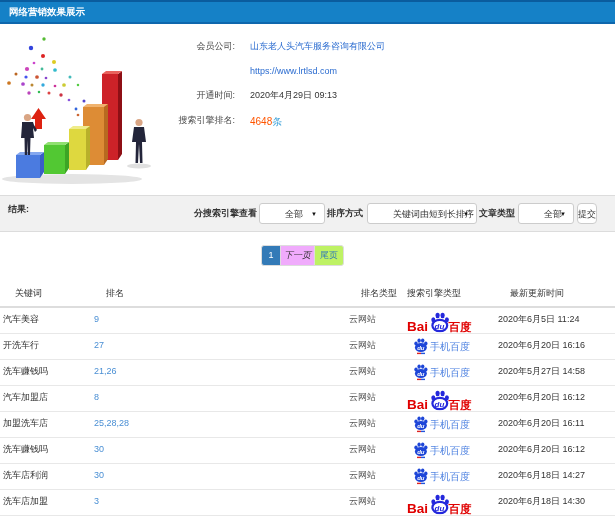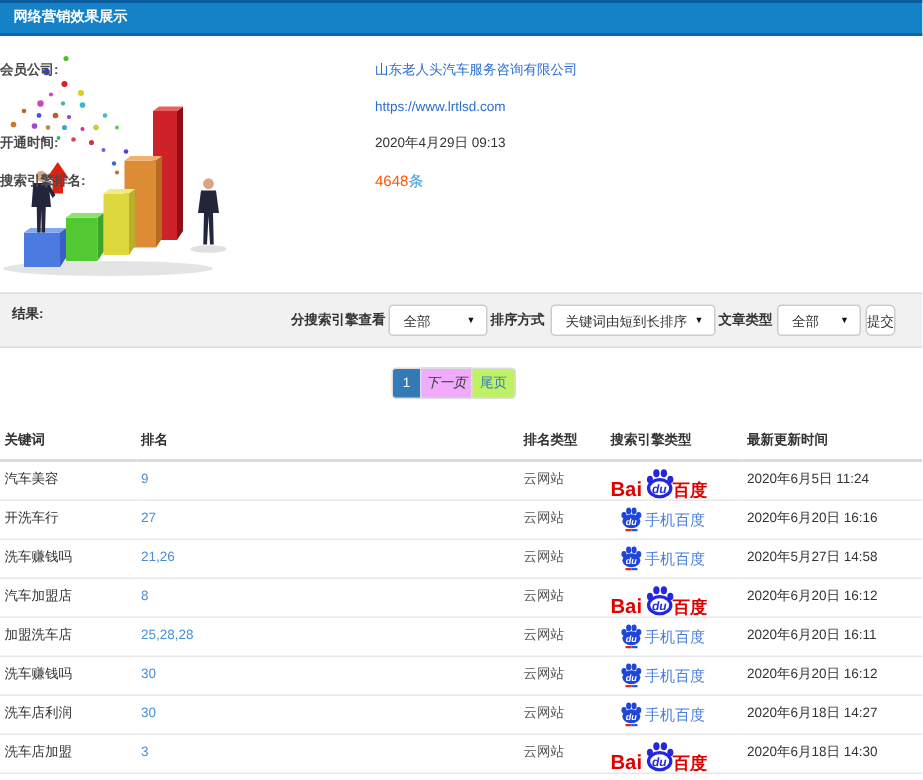--- a/index.html
+++ b/index.html
@@ -6,46 +6,46 @@
 html,body { width:615px; height:520px; background:#fff; font-family:"Liberation Sans",sans-serif; font-size:9px; color:#333; overflow:hidden; }
 #page { position:relative; width:615px; height:520px; }
 .abs { position:absolute; }
 
 
 #topbar { position:absolute; left:0; top:0; width:615px; height:24px;
   background:#1581c7; border-top:2px solid #0a5c9e; border-bottom:2px solid #0e67ad;
   color:#fff; font-weight:bold; font-size:9.5px; line-height:19px; padding-left:9px; }
 
 
-.ilabel { position:absolute; left:0; width:235px; text-align:left; font-weight:bold; color:#4a4a4a; line-height:12px; }
+.ilabel { position:absolute; left:0; width:235px; text-align:right; font-weight:normal; color:#4a4a4a; line-height:12px; }
 .ival  { position:absolute; left:250px; line-height:12px; }
 .blue  { color:#2b6cd0; }
 
 
 #band { position:absolute; left:0; top:195px; width:615px; height:37px; background:#f1f1f1;
   border-top:1px solid #dcdcdc; border-bottom:1px solid #dcdcdc; }
 #jieguo { position:absolute; left:8px; top:203px; font-weight:bold; }
 .flabel { position:absolute; top:203px; height:21px; line-height:21px; font-weight:bold; }
 .sel { position:absolute; top:203px; height:21px; background:#fff; border:1px solid #ccc; border-radius:3px;
   line-height:21px; color:#333; }
-.sel .tx { padding-left:9px; }
+.sel .tx { padding-left:25px; }
 .sel .ar { position:absolute; right:7px; top:0; line-height:21px; font-size:6px; color:#111; }
 #btn { position:absolute; left:577px; top:203px; width:20px; height:21px; background:#fff;
   border:1px solid #ccc; border-radius:4px; text-align:center; line-height:21px; color:#333; }
 
 
 #pager { position:absolute; left:261px; top:245px; height:21px; }
 #pager span { display:inline-block; float:left; height:21px; line-height:19px; text-align:center; border:1px solid #ddd; }
 #pg1 { width:20px; background:#337ab7; border-color:#337ab7; color:#fff; border-radius:3px 0 0 3px; }
 #pg2 { width:35px; background:#f0abfc; color:#333; margin-left:-1px;font-style:italic; }
 #pg3 { width:30px; background:#bef264; color:#337ab7; margin-left:-1px; border-radius:0 3px 3px 0; }
 
 
 table { position:absolute; left:0; top:278px; width:615px; border-collapse:collapse; table-layout:fixed; }
-th { font-weight:bold; color:#333; text-align:left; height:29px; border-bottom:2px solid #ddd; padding:2px 0 0 3px; vertical-align:middle; }
+th { font-weight:normal; color:#333; text-align:left; height:29px; border-bottom:2px solid #ddd; padding:2px 0 0 15px; vertical-align:middle; }
 td { height:26px; border-bottom:1px solid #e8e8e8; padding:0 0 2px 3px; vertical-align:middle; color:#333; }
 tr.r1 td { height:26px; }
 .rank { color:#4a8fd4; }
 .ctype { color:#555; }
 .c1 { width:91px; } .c2 { width:255px; } .c3 { width:54px; } .c4 { width:95px; } .c5 { width:120px; }
 .lg { padding-left:7px; }
 th.c4 { padding-left:7px; }
 .mtx { color:#4a7fe0; font-size:10px; vertical-align:-3px; margin-left:1px; }
 </style>
 </head>

